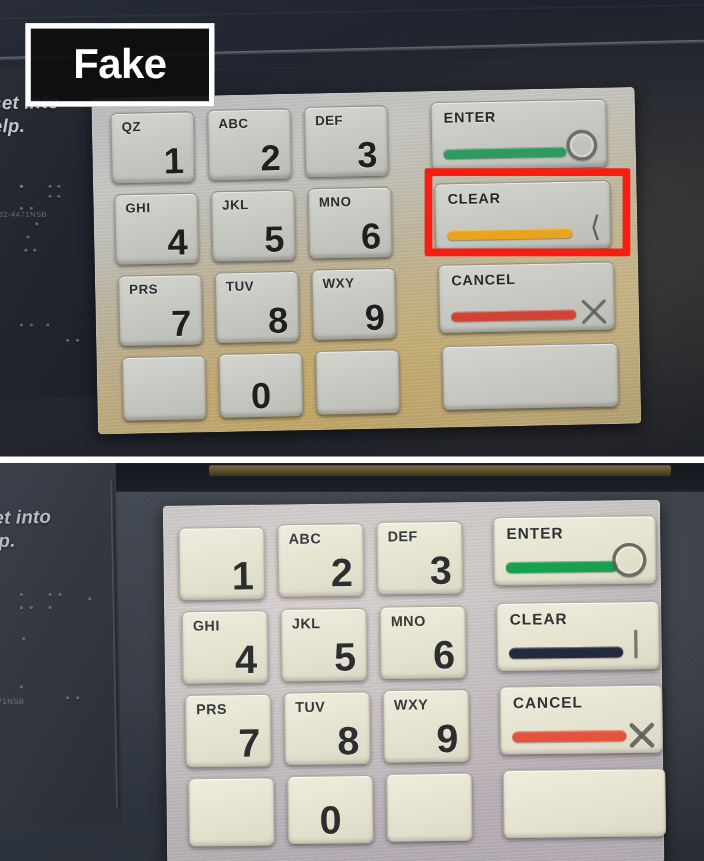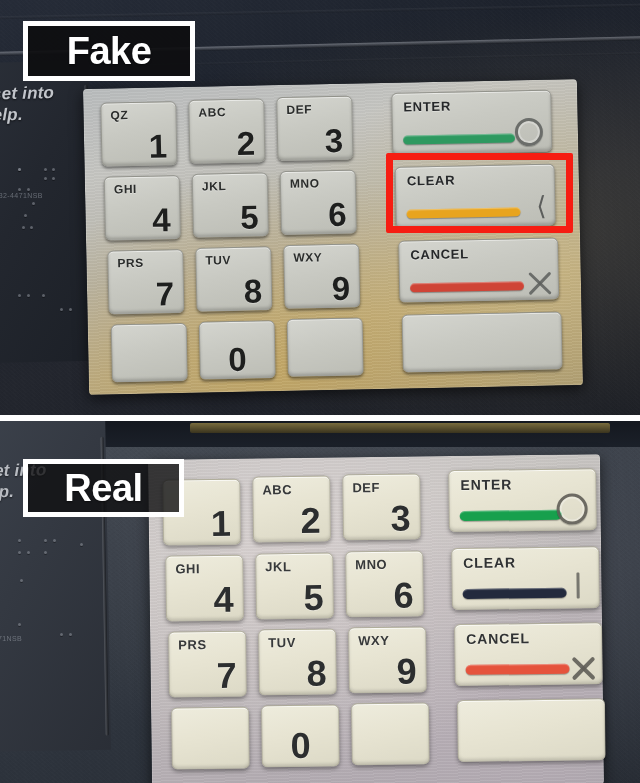--- a/index.html
+++ b/index.html
@@ -350,21 +350,21 @@
       <div class="key" style="left:23px;top:236px;width:76px;height:58px;"></div>
       <div class="key zero" style="left:111px;top:235px;width:76px;height:58px;">
         <div class="digit">0</div>
       </div>
       <div class="key" style="left:199px;top:234px;width:76px;height:58px;"></div>
       <div class="key" style="left:314px;top:232px;width:160px;height:58px;"></div>
     </div>
 
     <div class="highlight" style="left:386px;top:153px;width:187px;height:80px;"></div>
 
-    <div class="caption" style="left:23px;top:21px;width:172px;height:60px;">
+    <div class="caption" style="left:23px;top:21px;width:172px;height:76px;">
       <span>Fake</span>
     </div>
   </div>
 
   <div class="divider"></div>
 
   <div class="panel real">
     <div class="bezel real-bz"></div>
     <div class="bezel-noise"></div>
     <div class="realtop">
@@ -449,18 +449,15 @@
       </div>
 
       <div class="key" style="left:20px;top:248px;width:78px;height:62px;"></div>
       <div class="key zero" style="left:110px;top:247px;width:78px;height:62px;">
         <div class="digit">0</div>
       </div>
       <div class="key" style="left:200px;top:246px;width:78px;height:62px;"></div>
       <div class="key" style="left:306px;top:244px;width:148px;height:62px;"></div>
     </div>
 
-    <div class="caption translucent" style="left:23px;top:38px;width:161px;height:58px;">
-      <span>Real</span>
-    </div>
   </div>
 
 </div>
 
 </body></html>

